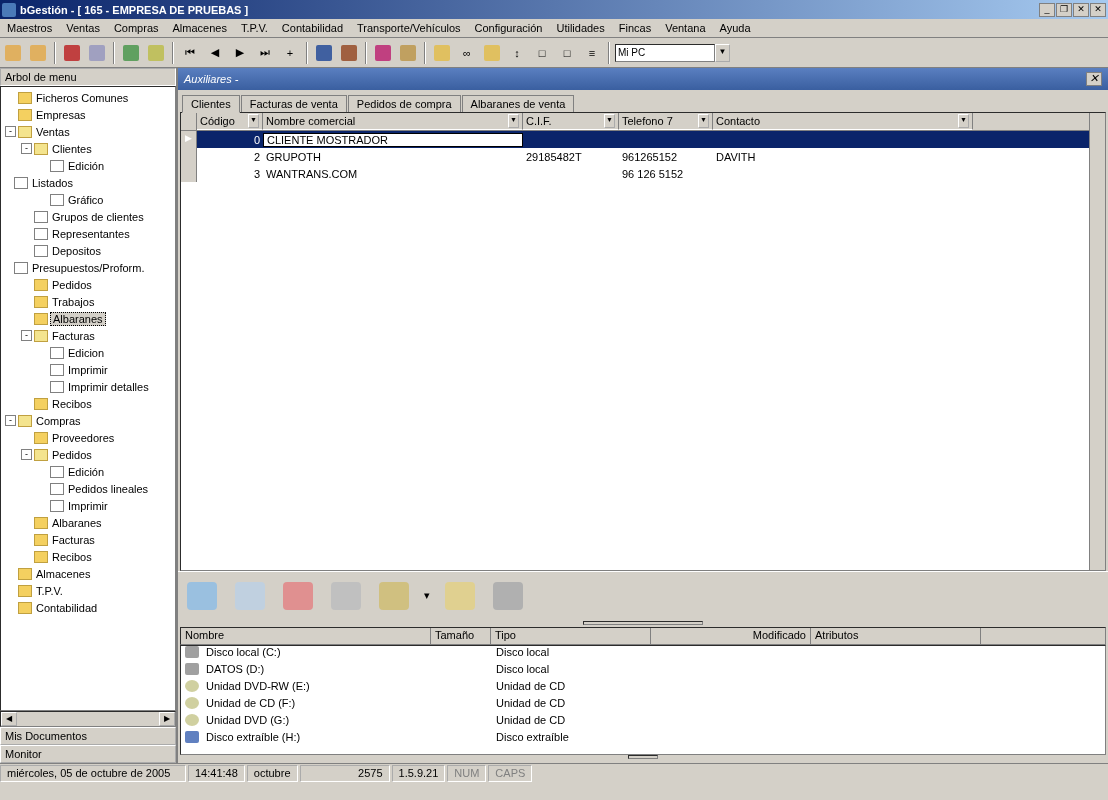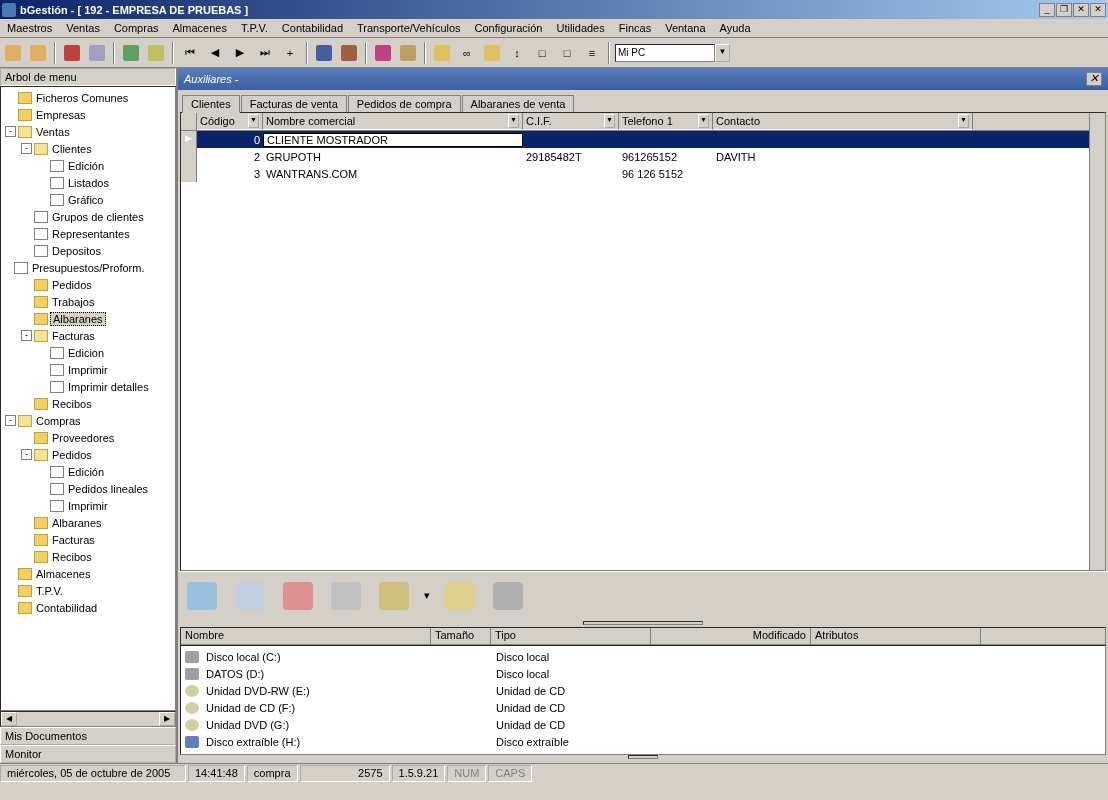--- a/index.html
+++ b/index.html
@@ -67,39 +67,39 @@
 .midtb { background: #d4d0c8; height: 48px; display: flex; align-items: center; padding: 0 6px; gap: 12px; border-top: 1px solid #fff; }
 .bigbtn { width: 36px; height: 36px; display: flex; align-items: center; justify-content: center; cursor: pointer; }
 .bigbtn .g { width: 30px; height: 28px; border-radius: 4px; }
 
 .splitbar { height: 8px; background: #d4d0c8; display: flex; justify-content: center; align-items: center; cursor: ns-resize; }
 .splitbar .h { width: 120px; height: 4px; border: 1px inset #808080; }
 
 .filehdr { display: flex; background: #d4d0c8; height: 18px; border: 1px inset #808080; margin: 0 2px; }
 .fh { border-right: 1px solid #808080; padding: 1px 4px; }
 .filelist { background: #fff; border: 1px inset #808080; margin: 0 2px; height: 110px; overflow: auto; }
-.frow { display: flex; height: 17px; align-items: flex-end; cursor: pointer; }
+.frow { display: flex; height: 17px; align-items: flex-start; cursor: pointer; }
 .fico2 { width: 14px; height: 12px; margin: 0 4px; border-radius: 2px; }
 .dico { background: #a0a0a0; }
 .cdico { background: #d0d0a0; border-radius: 50%; }
 .usbico { background: #6080c0; }
 .fc { padding: 0 3px; overflow: hidden; white-space: nowrap; }
 .filesplit { height: 8px; background: #d4d0c8; display: flex; justify-content: center; }
 .filesplit .h { width: 30px; height: 4px; border: 1px inset #808080; }
 
 .statusbar { height: 19px; background: #d4d0c8; border-top: 1px solid #808080; display: flex; align-items: center; }
 .sp { border: 1px inset #fff; padding: 1px 6px; height: 17px; line-height: 13px; margin-right: 2px; }
 .sp.d { color: #808080; }
 </style>
 </head>
 <body>
 
 <div class="titlebar">
   <div class="icon"></div>
-  <div class="title">bGestión - [ 192 - EMPRESA DE PRUEBAS ]</div>
+  <div class="title">bGestión - [ 165 - EMPRESA DE PRUEBAS ]</div>
   <div class="winbtns">
     <div class="winbtn">_</div>
     <div class="winbtn">❐</div>
     <div class="winbtn">✕</div>
     <div class="winbtn">✕</div>
   </div>
 </div>
 
 <div class="menubar" id="menubar">
     <div class="item">Maestros</div>
@@ -198,21 +198,21 @@
         <div class="tnode" style="padding-left: 20px;">
           <div class="tgl">-</div>
           <div class="fico o"></div>
           <span class="lbl">Clientes</span>
         </div>
         <div class="tnode" style="padding-left: 36px;">
           <div class="tgl e"></div>
           <div class="fico d"></div>
           <span class="lbl">Edición</span>
         </div>
-        <div class="tnode" style="padding-left: 36px;">
+        <div class="tnode" style="">
           <div class="tgl e"></div>
           <div class="fico d"></div>
           <span class="lbl">Listados</span>
         </div>
         <div class="tnode" style="padding-left: 36px;">
           <div class="tgl e"></div>
           <div class="fico d"></div>
           <span class="lbl">Gráfico</span>
         </div>
         <div class="tnode" style="padding-left: 20px;">
@@ -369,21 +369,21 @@
             </div>
             <div class="gh" style="width: 260px;">
               <span>Nombre comercial</span>
               <div class="drop">▼</div>
             </div>
             <div class="gh" style="width: 96px;">
               <span>C.I.F.</span>
               <div class="drop">▼</div>
             </div>
             <div class="gh" style="width: 94px;">
-              <span>Telefono 1</span>
+              <span>Telefono 7</span>
               <div class="drop">▼</div>
             </div>
             <div class="gh" style="width: 260px;">
               <span>Contacto</span>
               <div class="drop">▼</div>
             </div>
           </div>
         <div class="gridrows" id="gridrows">
             <div class="grow sel">
               <div class="rowmark">▶</div>
@@ -490,18 +490,18 @@
       </div>
     <div class="filesplit">
         <div class="h"></div>
       </div>
   </div>
 </div>
 
 <div class="statusbar">
   <div class="sp" style="width:186px">miércoles, 05 de octubre de 2005</div>
   <div class="sp">14:41:48</div>
-  <div class="sp">compra</div>
+  <div class="sp">octubre</div>
   <div class="sp" style="width:90px;text-align:right">2575</div>
   <div class="sp">1.5.9.21</div>
   <div class="sp d">NUM</div>
   <div class="sp d">CAPS</div>
 </div>
 
 </body></html>

